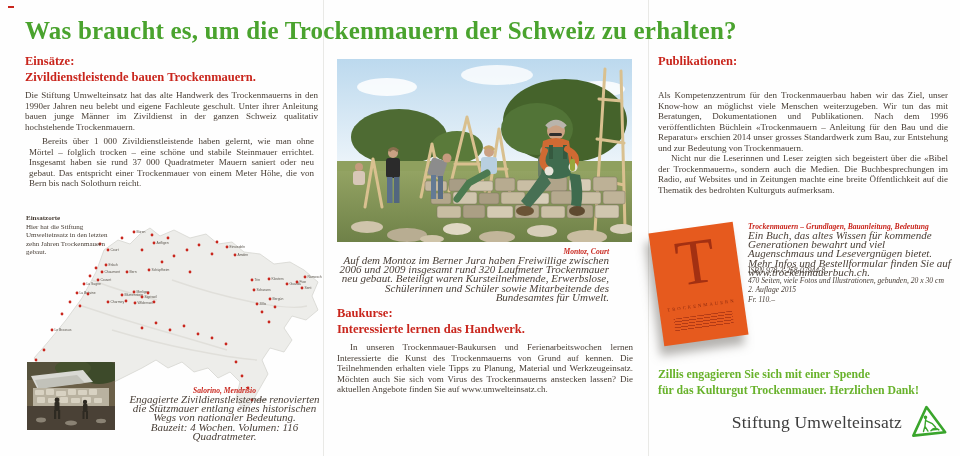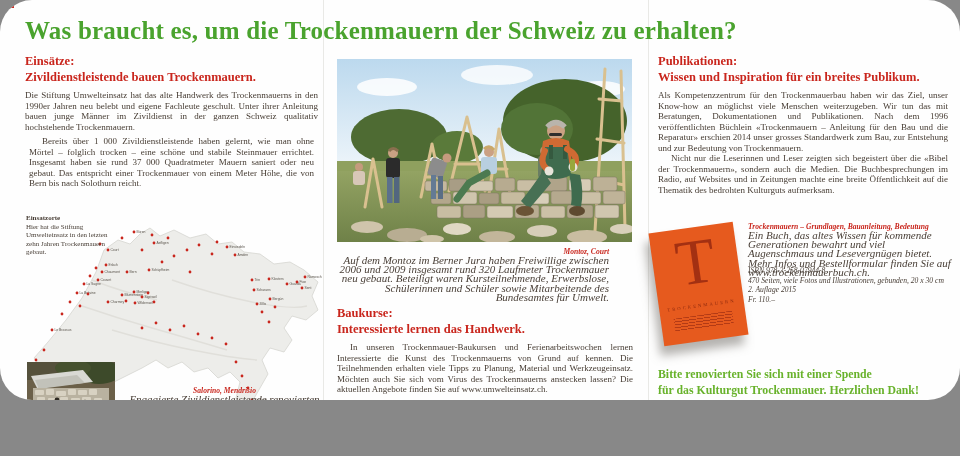--- a/index.html
+++ b/index.html
@@ -1,19 +1,19 @@
 <!DOCTYPE html>
 <html lang="de"><head>
 <meta charset="utf-8">
 <style>
   html,body{margin:0;padding:0;background:#888;}
   #page{
-    position:relative;width:960px;height:400px;background:#fefefe;
+    position:relative;width:960px;height:456px;background:#fefefe;
     font-family:"Liberation Serif","DejaVu Serif",serif;color:#443a31;
-    overflow:hidden;margin:0 auto;border-radius:32px;
+    overflow:hidden;margin:0 auto;
   }
   .fold{position:absolute;top:0;width:1px;height:456px;background:#e9e9e6;}
   .crop-mark{position:absolute;left:8px;top:6px;width:6px;height:2px;background:#c9261d;}
   #main-title{
     position:absolute;left:25px;top:17px;width:900px;
     font-size:25px;font-weight:bold;color:#4aa32e;letter-spacing:.2px;
   }
   .col-heading{position:absolute;font-size:12.5px;font-weight:bold;color:#c9261d;line-height:15.5px;}
   .body-text{position:absolute;font-size:9px;line-height:10.5px;text-align:justify;color:#463c33;}
   .body-text .p2{text-indent:13px;margin-top:0;}
@@ -350,21 +350,20 @@
   <div class="col-heading" style="left:337px;top:306px;width:300px;">
     <div>Baukurse:</div>
     <div>Interessierte lernen das Handwerk.</div>
   </div>
   <div class="body-text" style="left:337px;top:342px;width:296px;">
     <p class="p2" style="margin:0;">In unseren Trockenmauer-Baukursen und Ferienarbeitswochen lernen Interessierte die Kunst des Trockenmauerns von Grund auf kennen. Die Teilnehmenden erhalten viele Tipps zu Planung, Material und Werkzeugeinsatz. Möchten auch Sie sich vom Virus des Trockenmauerns anstecken lassen? Die aktuellen Angebote finden Sie auf www.umwelteinsatz.ch.</p>
   </div>
 
   <div class="col-heading" style="left:658px;top:54px;width:300px;">
     <div>Publikationen:</div>
-    <div>Wissen und Inspiration für ein breites Publikum.</div>
   </div>
   <div class="body-text" style="left:658px;top:90px;width:290px;">
     <p style="margin:0;">Als Kompetenzzentrum für den Trockenmauerbau haben wir das Ziel, unser Know-how an möglichst viele Menschen weiterzugeben. Wir tun das mit Beratungen, Dokumentationen und Publikationen. Nach dem 1996 veröffentlichten Büchlein «Trockenmauern – Anleitung für den Bau und die Reparatur» erschien 2014 unser grosses Standardwerk zum Bau, zur Entstehung und zur Bedeutung von Trockenmauern.</p>
     <p class="p2" style="margin:0;">Nicht nur die Leserinnen und Leser zeigten sich begeistert über die «Bibel der Trockenmauern», sondern auch die Medien. Die Buchbesprechungen im Radio, auf Websites und in Zeitungen machte eine breite Öffentlichkeit auf die Thematik des bedrohten Kulturguts aufmerksam.</p>
   </div>
 
   <div id="book-cover">
     <div class="big-t">T</div>
     <div class="cover-word">TROCKENMAUERN</div>
     <div class="cover-lines"></div>
@@ -375,18 +374,32 @@
     <div class="caption-text">Ein Buch, das altes Wissen für kommende Generationen bewahrt und viel Augenschmaus und Lesevergnügen bietet. Mehr Infos und Bestellformular finden Sie auf www.trockenmauerbuch.ch.</div>
   </div>
   <div id="book-meta">
     <div>ISBN 978-3-258-07944-8</div>
     <div>470 Seiten, viele Fotos und Illustrationen, gebunden, 20 x 30 cm</div>
     <div>2. Auflage 2015</div>
     <div>Fr. 110.–</div>
   </div>
 
   <div id="donation">
-    <div>Bitte renovierten Sie sich mit einer Spende</div>
+    <div>Zillis engagieren Sie sich mit einer Spende</div>
     <div>für das Kulturgut Trockenmauer. Herzlichen Dank!</div>
   </div>
 
+  <div id="logo">
+    <span id="logo-text">Stiftung Umwelteinsatz</span>
+    <svg width="40" height="36" viewBox="0 0 40 36">
+      <g transform="rotate(-6 20 18)">
+        <path d="M 20 3 L 36 30 L 4 30 Z" fill="#ffffff" stroke="#3aa52c" stroke-width="2.6" stroke-linejoin="round"></path>
+        <g stroke="#3aa52c" stroke-width="1.4" fill="none" stroke-linecap="round">
+          <circle cx="18" cy="13" r="1.8" fill="#3aa52c" stroke="none"></circle>
+          <path d="M 18 15 L 16.5 22 M 16.5 22 L 14.5 27 M 16.5 22 L 19 27"></path>
+          <path d="M 18 16.5 L 24 20 L 27 24"></path>
+          <path d="M 22 27 q 4 -4 8 0" fill="#3aa52c"></path>
+        </g>
+      </g>
+    </svg>
+  </div>
 
 </div>
 
 </body></html>

